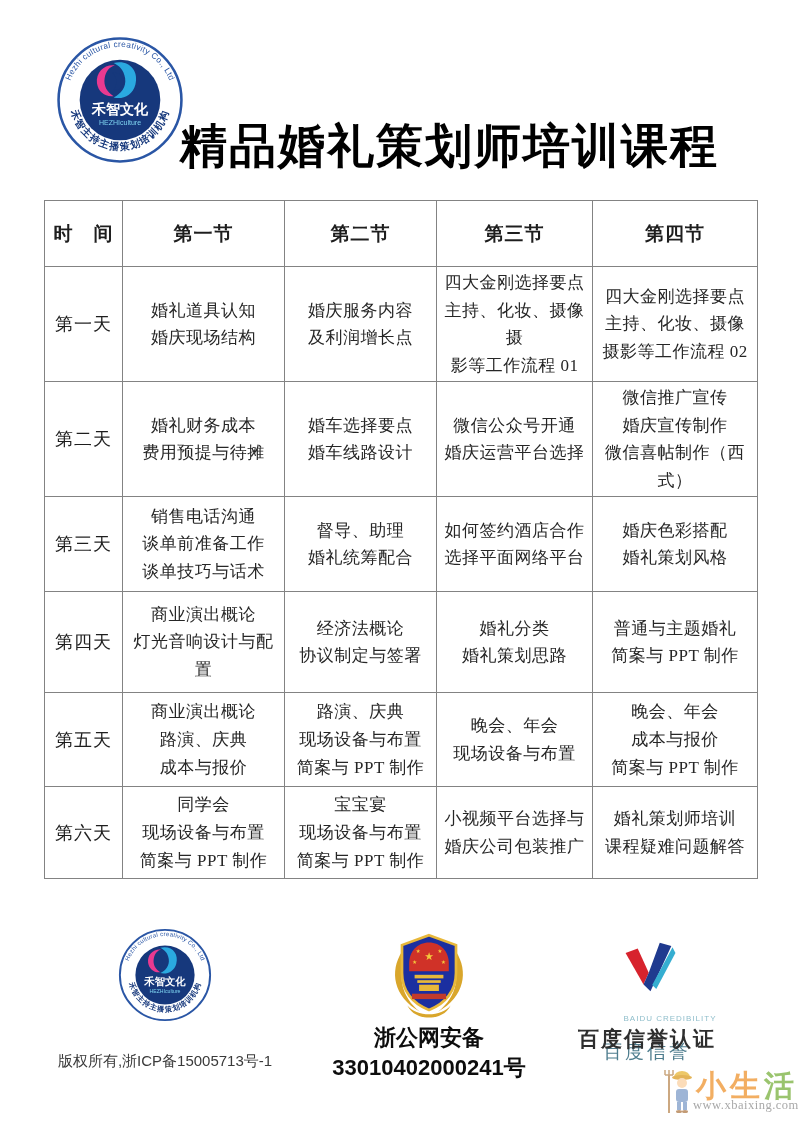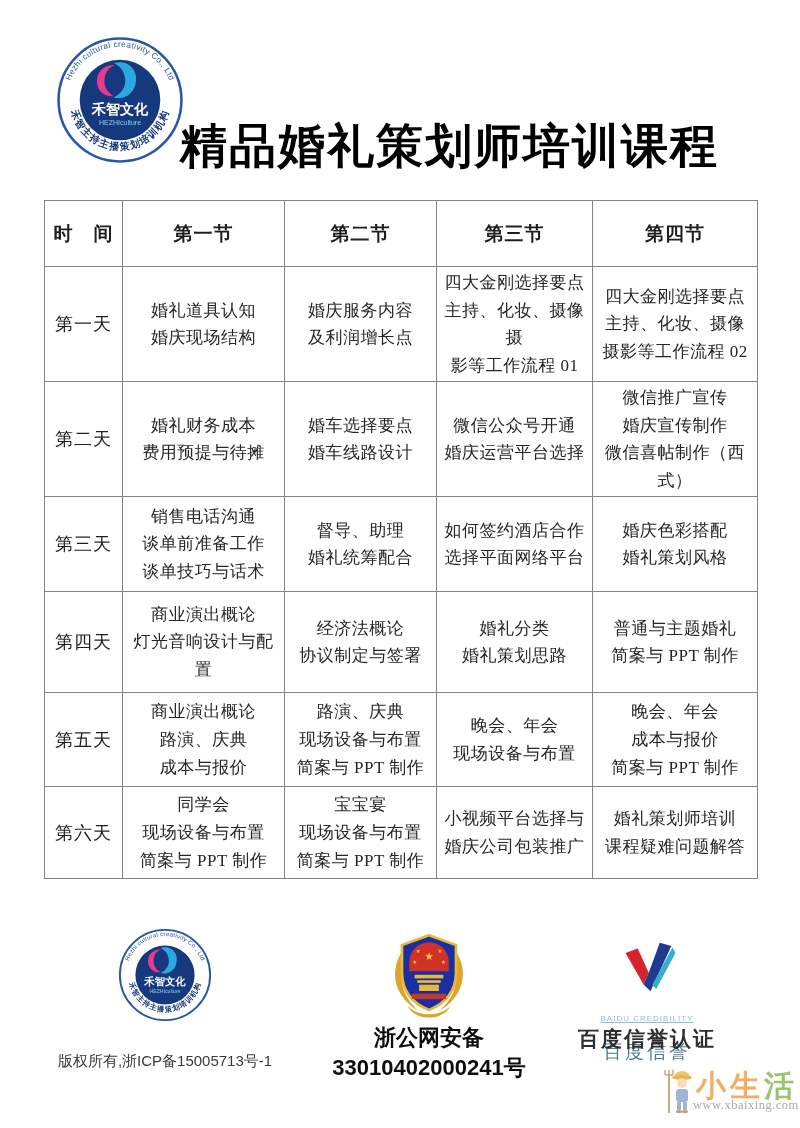--- a/index.html
+++ b/index.html
@@ -40,21 +40,21 @@
   }
   tr.rh{height:66px;} tr.r1{height:102px;} tr.r2{height:89px;}
   tr.r3{height:95px;} tr.r4{height:101px;} tr.r5{height:94px;} tr.r6{height:92px;}
   
   .ftr-text{position:absolute;font-family:"Liberation Sans", sans-serif;text-align:center;}
   .icp{left:35px;top:1052px;width:260px;font-size:15px;font-weight:500;color:#3a3a3a;}
   .police-txt{left:298px;top:1023px;width:262px;font-size:22px;font-weight:700;color:#0d0d0d;}
   .badge-police{position:absolute;left:384px;top:928px;width:90px;height:90px;}
   .baidu-v{position:absolute;left:615px;top:938px;width:64px;height:58px;}
   .baidu-cn{left:577px;top:1039px;width:140px;font-size:19px;letter-spacing:3px;color:#4e7d8e;font-weight:500;}
-  .baidu-en{left:577px;top:1014px;width:140px;font-size:8px;letter-spacing:1px;color:#8fbecb;text-decoration:underline;}
+  .baidu-en{left:600px;top:1014px;width:140px;font-size:8px;letter-spacing:1px;color:#8fbecb;}
   .baidu-cert{left:572px;top:1025px;width:150px;font-size:21px;font-weight:700;letter-spacing:2px;color:#2e2e2e;}
   
   .wm{position:absolute;left:648px;top:1064px;width:150px;height:60px;font-family:Liberation Serif, serif;}
   .wm-mascot{position:absolute;left:16px;top:4px;width:30px;height:48px;opacity:.85;}
   .wm-text{position:absolute;left:48px;top:2px;font-size:30px;font-weight:700;letter-spacing:4px;white-space:nowrap;opacity:.8;}
   .wm-c1,.wm-c2{color:#f09a3b;} .wm-c3{color:#82b64a;}
   .wm-site{position:absolute;left:45px;top:34px;font-size:12.5px;color:#a8a8a8;letter-spacing:0.5px;}
   
   .logo-svg text{font-family:"Liberation Sans", sans-serif;}
 </style>

